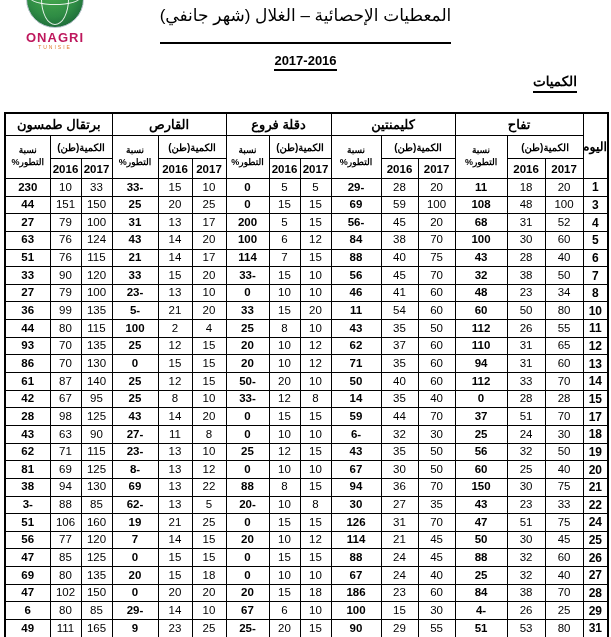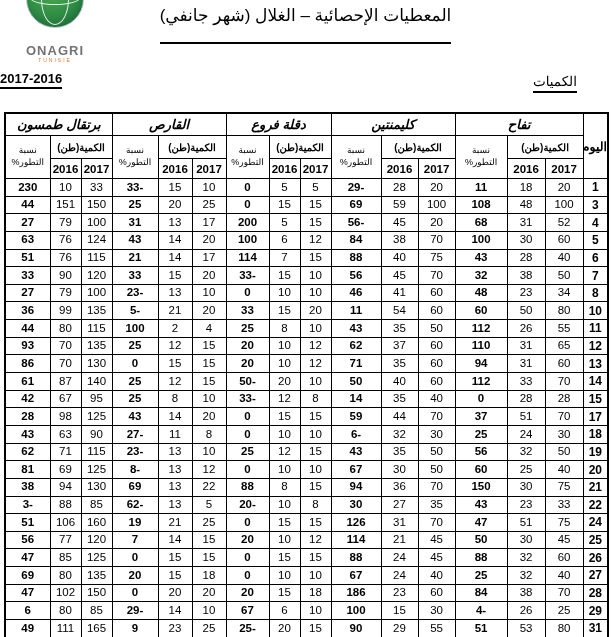--- a/index.html
+++ b/index.html
@@ -9,36 +9,36 @@
   }
   
   .logo{position:absolute;left:12px;top:0;width:86px;text-align:center;}
   .globe{
     width:56px;height:56px;border-radius:50%;margin:-30px auto 0 auto;position:relative;overflow:hidden;
     background:radial-gradient(circle at 45% 35%, #4caf50 0%, #2e8b44 55%, #1f6d3a 78%, #9fb8d8 79%, #3a6ea5 100%);
     border:1px solid #b9c4cf;
   }
   .globe .meridian{position:absolute;top:2px;left:14px;width:26px;height:50px;border:1px solid rgba(255,255,255,.85);border-radius:50%;}
   .globe .parallel{position:absolute;top:18px;left:2px;width:50px;height:14px;border:1px solid rgba(255,255,255,.85);border-radius:50%;}
-  .logo-text{color:#737373;font-weight:bold;font-size:13px;letter-spacing:1px;margin-top:15px;}
+  .logo-text{color:#be185d;font-weight:bold;font-size:13px;letter-spacing:1px;margin-top:2px;}
   .logo-sub{color:#e07b2a;font-size:5px;letter-spacing:2px;line-height:5px;}
   
   .title-wrap{text-align:center;padding-top:5px;}
   .doc-title{display:inline-block;direction:rtl;font-weight:normal;font-size:17px;
     border-bottom:2px solid #000;padding-bottom:16px;}
-  .subtitle-wrap{margin-top:25px;}
+  .subtitle-wrap{text-align:center;margin-top:7px;}
   .doc-subtitle{display:inline-block;font-weight:bold;font-size:13px;border-bottom:2px solid #000;padding-bottom:1px;}
-  .section-label{position:absolute;top:73px;right:34px;direction:rtl;font-weight:normal;font-size:13.5px;
+  .section-label{position:absolute;top:73px;right:34px;direction:rtl;font-weight:bold;font-size:13.5px;
     border-bottom:2px solid #000;padding-bottom:2px;}
   
   table{position:absolute;left:4px;top:112px;width:603px;border-collapse:collapse;table-layout:fixed;
     border:2px solid #000;}
   th,td{border:1px solid #000;text-align:center;vertical-align:middle;padding:0;overflow:hidden;}
-  th.g-name{font-size:13px;font-weight:bold;height:21px;font-style:italic;}
-  th.rate-h{font-size:9px;font-weight:normal;line-height:1.3;}
+  th.g-name{font-size:13px;font-weight:bold;height:21px;}
+  th.rate-h{font-size:9px;font-weight:bold;line-height:1.3;}
   th.qty-h{font-size:10px;font-weight:bold;height:22px;}
   th.year-h{font-size:11.5px;font-weight:bold;height:19px;}
   th.day-h{font-size:12.5px;font-weight:bold;}
   tbody td{font-size:11.5px;height:16.65px;line-height:1;}
   td.rate{font-weight:bold;}
   td.day{font-weight:bold;font-size:12px;}
 </style>
 </head>
 <body>
 

